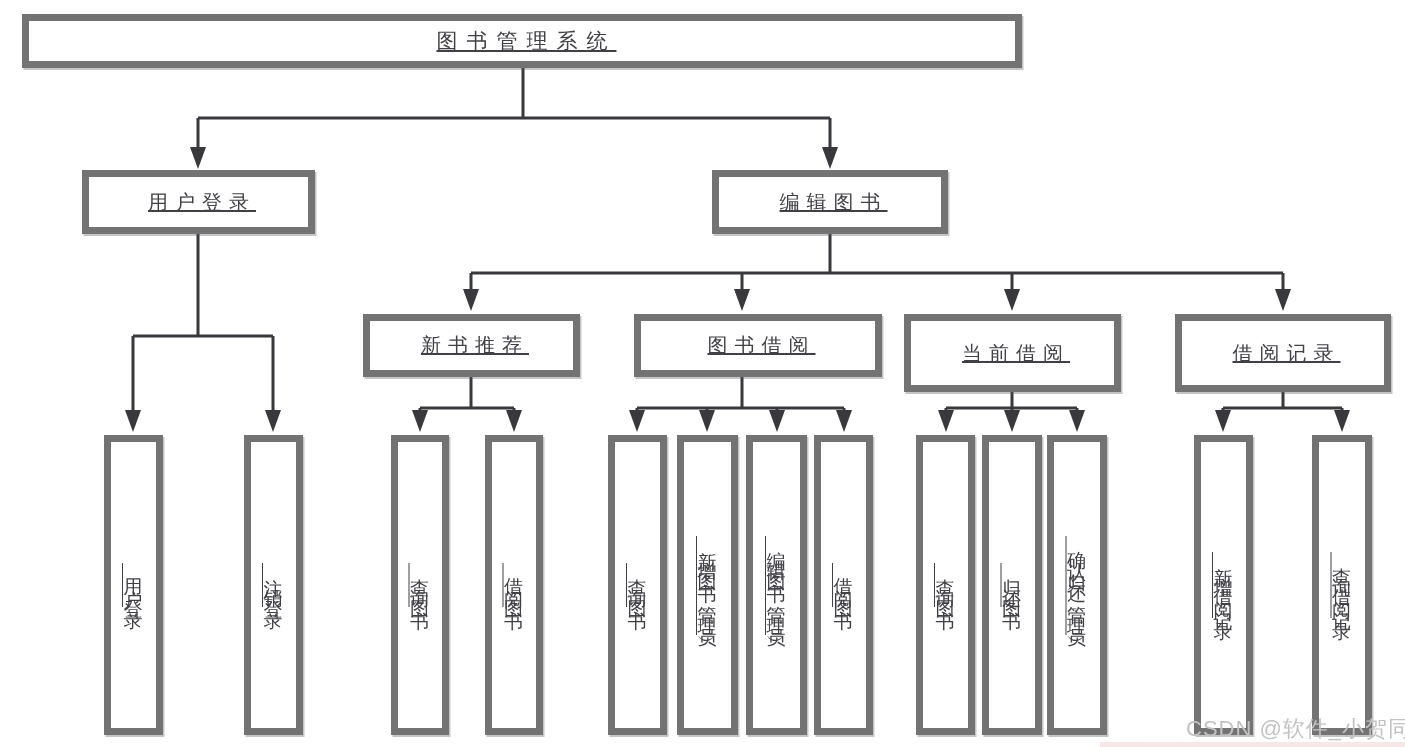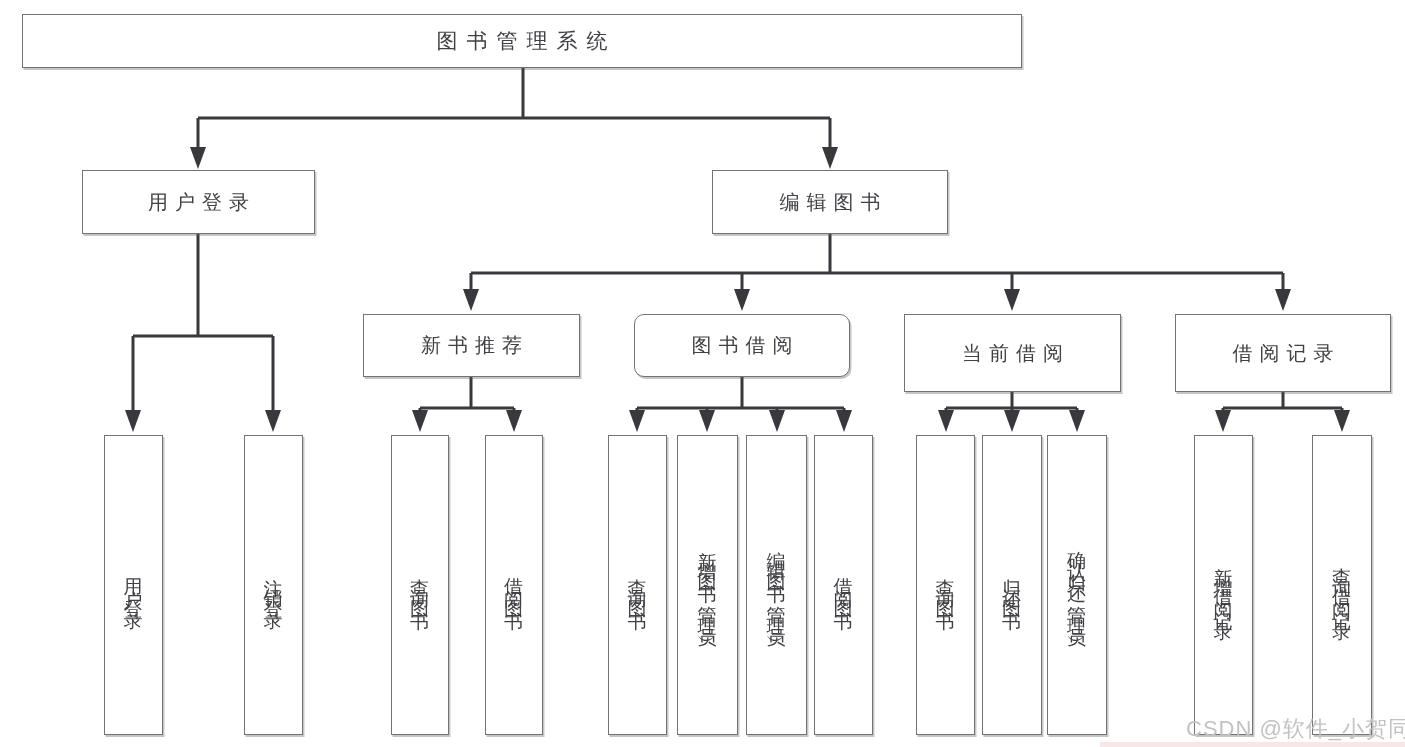--- a/index.html
+++ b/index.html
@@ -15,26 +15,27 @@
     background: #ffffff;
   }
   svg.edges {
     position: absolute; left: 0; top: 0;
     pointer-events: none;
   }
   .node {
     position: absolute;
     box-sizing: border-box;
     background: #ffffff;
-    border: 1px solid #737373;
+    border: 7px solid #737373;
     box-shadow: 1.5px 2px 0 rgba(90,90,95,0.35);
     display: flex;
     align-items: center;
     justify-content: center;
     color: #404046;
+    text-decoration: underline;
   }
   .node.hbox span {
     font-size: 20px;
     letter-spacing: 7px;
     text-indent: 7px;
     white-space: nowrap;
   }
   .node.rootbox span {
     font-size: 21px;
     letter-spacing: 9px;
@@ -109,21 +110,21 @@
   <div class="node hbox" style="left:82px; top:170px; width:233px; height:64px;">
     <span>用户登录</span>
   </div>
   <div class="node hbox" style="left:712px; top:170px; width:236px; height:64px;">
     <span>编辑图书</span>
   </div>
 
   <div class="node hbox" style="left:363px; top:314px; width:217px; height:63px;">
     <span>新书推荐</span>
   </div>
-  <div class="node hbox" style="left:634px; top:314px; width:216px; height:63px;border-radius:10px;">
+  <div class="node hbox" style="left:634px; top:314px; width:248px; height:63px;">
     <span>图书借阅</span>
   </div>
   <div class="node hbox" style="left:904px; top:314px; width:217px; height:78px;">
     <span>当前借阅</span>
   </div>
   <div class="node hbox" style="left:1175px; top:314px; width:216px; height:78px;">
     <span>借阅记录</span>
   </div>
 
   <div class="node leaf" style="left:104px; top:435px; width:59px; height:300px;">

